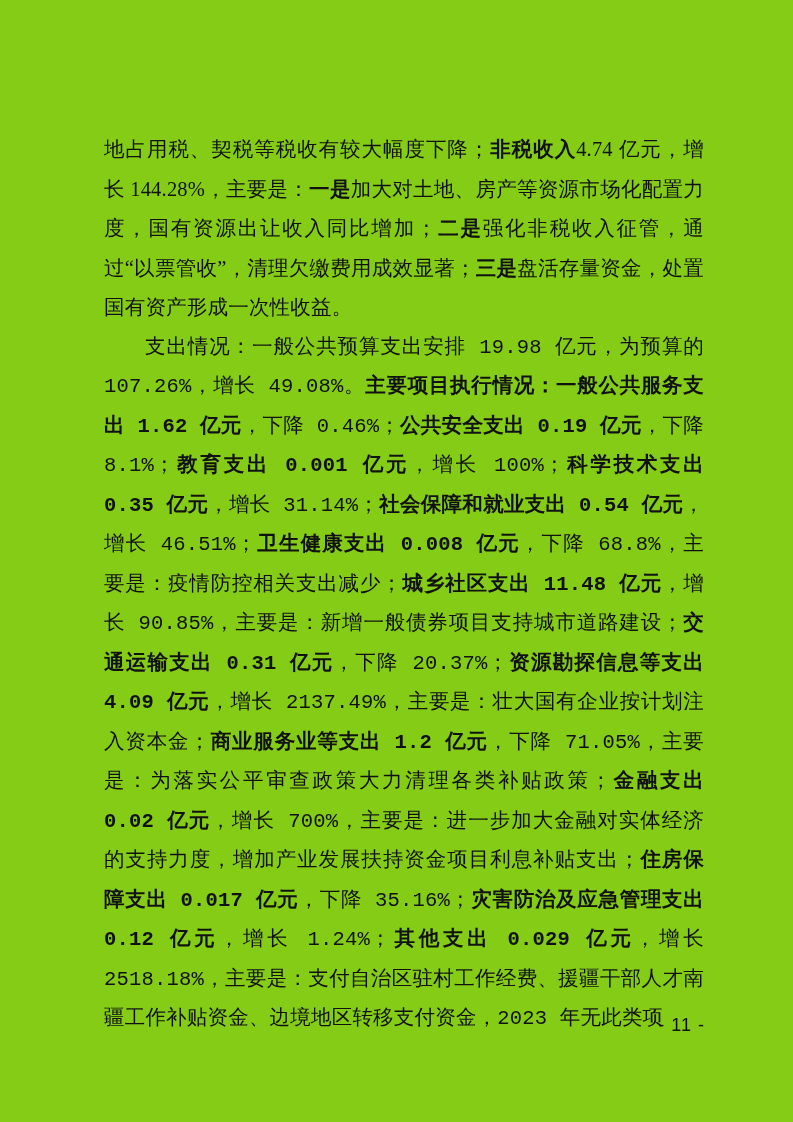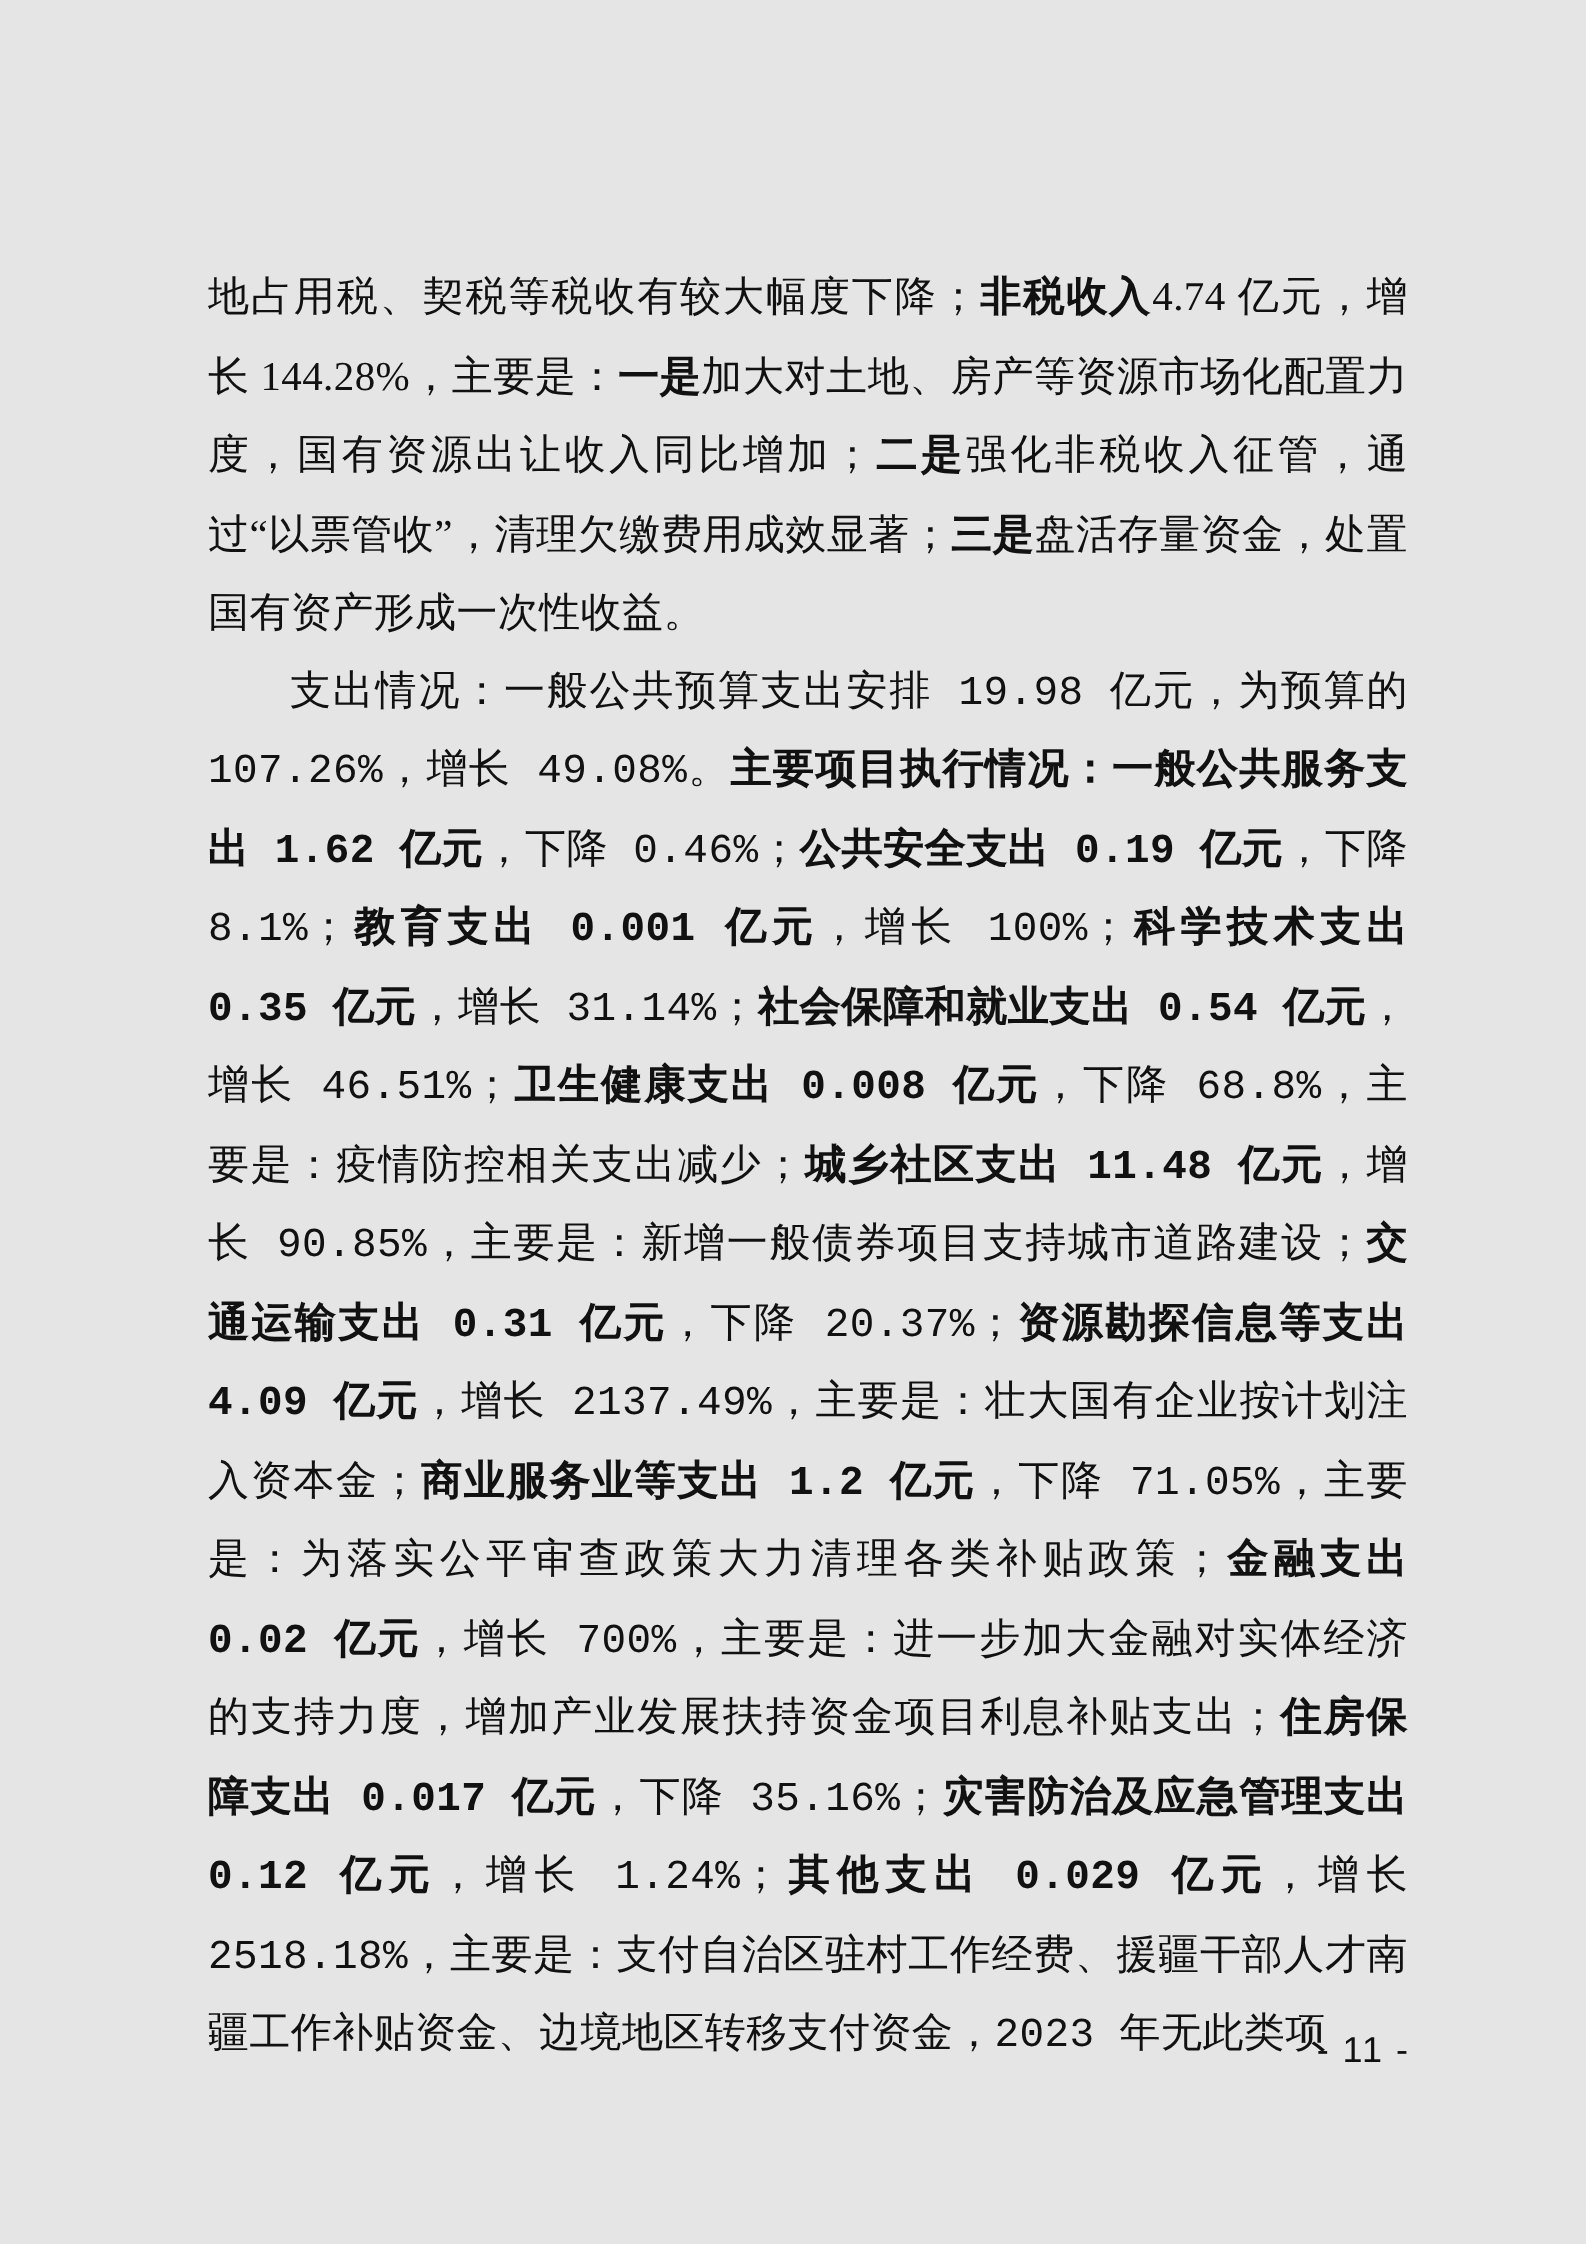--- a/index.html
+++ b/index.html
@@ -4,21 +4,21 @@
 <style>
   html, body {
     margin: 0;
     padding: 0;
     background: #ffffff;
   }
   .page {
     position: relative;
     width: 793px;
     height: 1122px;
-    background: #e5e5e5;
+    background: #84cc16;
     box-sizing: border-box;
     overflow: hidden;
     font-family: "Liberation Serif", "DejaVu Serif", serif;
     color: #1a1a1a;
   }
   .body-area {
     position: absolute;
     left: 104px;
     top: 130px;
     width: 600px;

